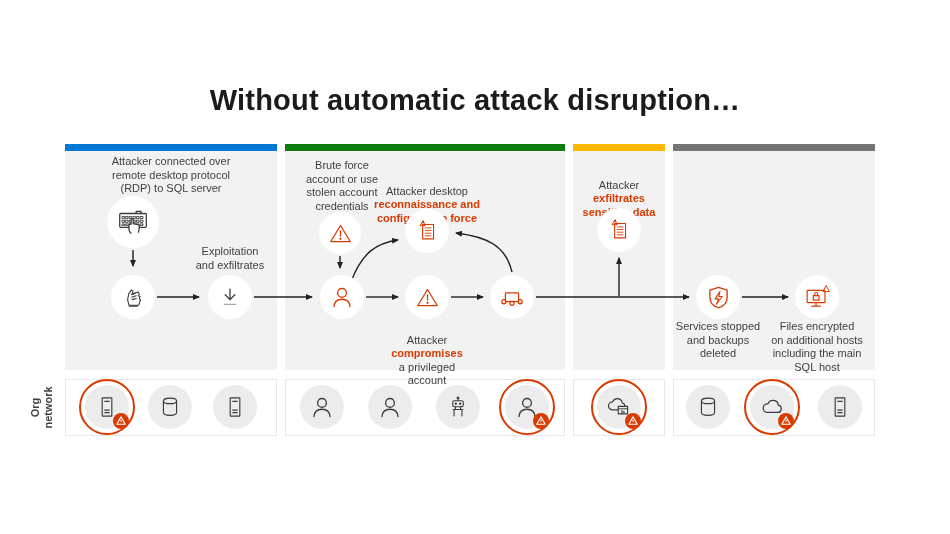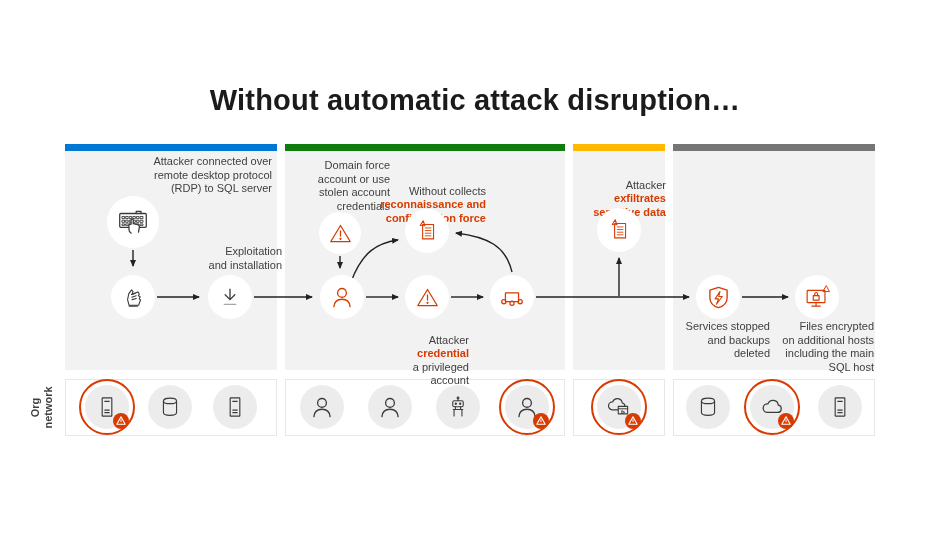--- a/index.html
+++ b/index.html
@@ -11,21 +11,21 @@
   .bar-blue{left:65px;width:212px;background:#0078D4;}
   .bar-green{left:285px;width:280px;background:#107C10;}
   .bar-yellow{left:573px;width:92px;background:#FFB900;}
   .bar-gray{left:673px;width:202px;background:#757575;}
   .panel{position:absolute;top:151px;height:219px;background:#F2F2F2;}
   .p1{left:65px;width:212px;} .p2{left:285px;width:280px;}
   .p3{left:573px;width:92px;} .p4{left:673px;width:202px;}
   .netpanel{position:absolute;top:379px;height:57px;background:#fff;border:1px solid #e7e7e7;box-sizing:border-box;}
   .n1{left:65px;width:212px;} .n2{left:285px;width:280px;}
   .n3{left:573px;width:92px;} .n4{left:673px;width:202px;}
-  .cap{position:absolute;text-align:right;font-size:11px;line-height:13.5px;white-space:pre-line;}
+  .cap{position:absolute;text-align:center;font-size:11px;line-height:13.5px;white-space:pre-line;}
   .em{color:#D83B01;font-weight:700;}
   .circle{position:absolute;background:#fff;border-radius:50%;display:flex;align-items:center;justify-content:center;}
   .c52{width:52px;height:52px;} .c44{width:44px;height:44px;} .c42{width:42px;height:42px;}
   .gcircle{position:absolute;width:44px;height:44px;border-radius:50%;background:#ECECEC;
            display:flex;align-items:center;justify-content:center;}
   .ring{position:absolute;width:56px;height:56px;border:2px solid #D83B01;border-radius:50%;box-sizing:border-box;}
   .badge{position:absolute;width:16px;height:16px;}
   .ic{display:block;}
   .ic-dark{color:#3b3b3b;} .ic-org{color:#D83B01;}
   .orglabel{position:absolute;left:12px;top:379px;width:58px;height:57px;
@@ -201,33 +201,33 @@
     <svg class="ic ic-dark" width="34" height="34">
         <use href="#sym-keyboard"></use>
       </svg>
   </div>
   <div class="circle c44" style="left:111px;top:275px;">
     <svg class="ic ic-dark" width="28" height="28">
         <use href="#sym-fist"></use>
       </svg>
   </div>
   <div class="cap" style="left:178px;top:245px;width:104px;">Exploitation
-and installation</div>
+and exfiltrates</div>
   <div class="circle c44" style="left:208px;top:275px;">
     <svg class="ic ic-dark" width="28" height="28">
         <use href="#sym-download"></use>
       </svg>
   </div>
 
-  <div class="cap" style="left:294px;top:159px;width:96px;">Domain force
+  <div class="cap" style="left:294px;top:159px;width:96px;">Brute force
 account or use
 stolen account
 credentials</div>
   <div class="cap" style="left:368px;top:171px;width:118px;">
-    <span>Without collects
+    <span>Attacker desktop
 </span><span class="em">reconnaissance and
 configuration force</span>
   </div>
 
   <div class="circle c42" style="left:319px;top:212px;">
     <svg class="ic ic-org" width="27" height="27">
         <use href="#sym-warning"></use>
       </svg>
   </div>
   <div class="circle c44" style="left:405px;top:209px;">
@@ -246,21 +246,21 @@
       </svg>
   </div>
   <div class="circle c44" style="left:490px;top:275px;">
     <svg class="ic ic-org" width="30" height="30">
         <use href="#sym-dc"></use>
       </svg>
   </div>
 
   <div class="cap" style="left:385px;top:320px;width:84px;">
     <span>Attacker
-</span><span class="em">credential</span><span>
+</span><span class="em">compromises</span><span>
 a privileged
 account</span>
   </div>
 
   <div class="cap" style="left:572px;top:165px;width:94px;">
     <span>Attacker
 </span><span class="em">exfiltrates
 sensitive data</span>
   </div>
   <div class="circle c44" style="left:597px;top:208px;">

